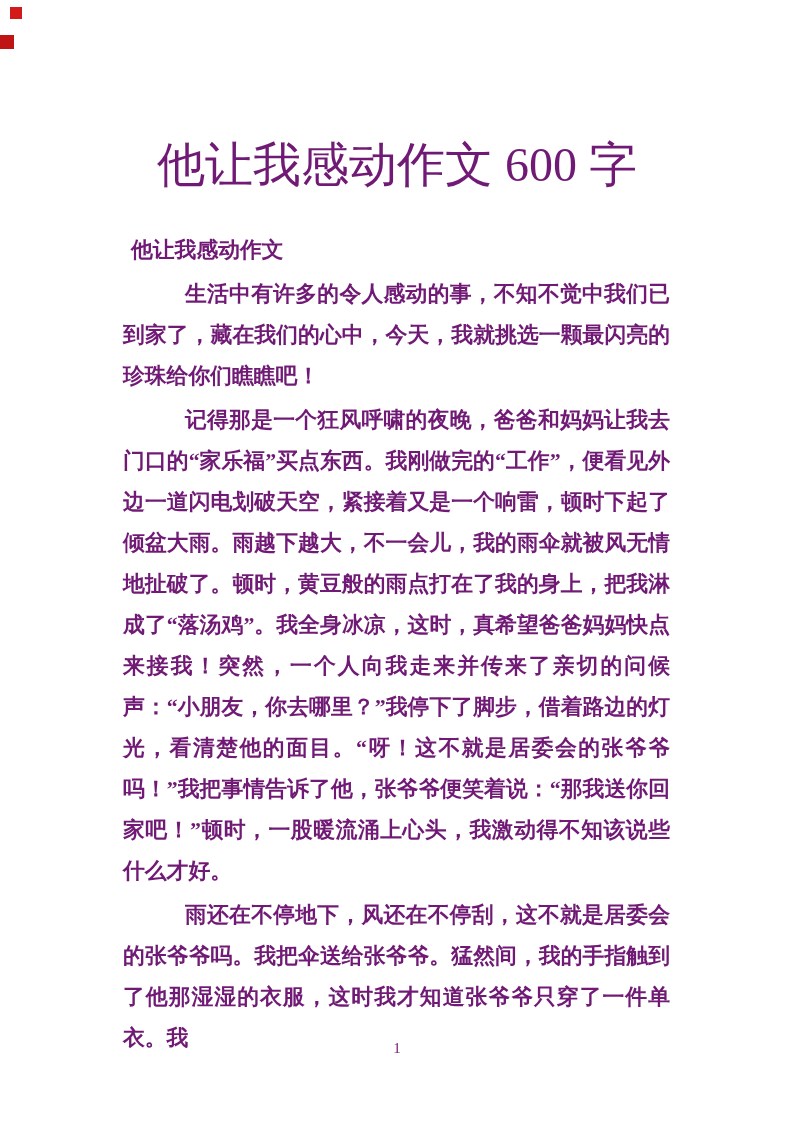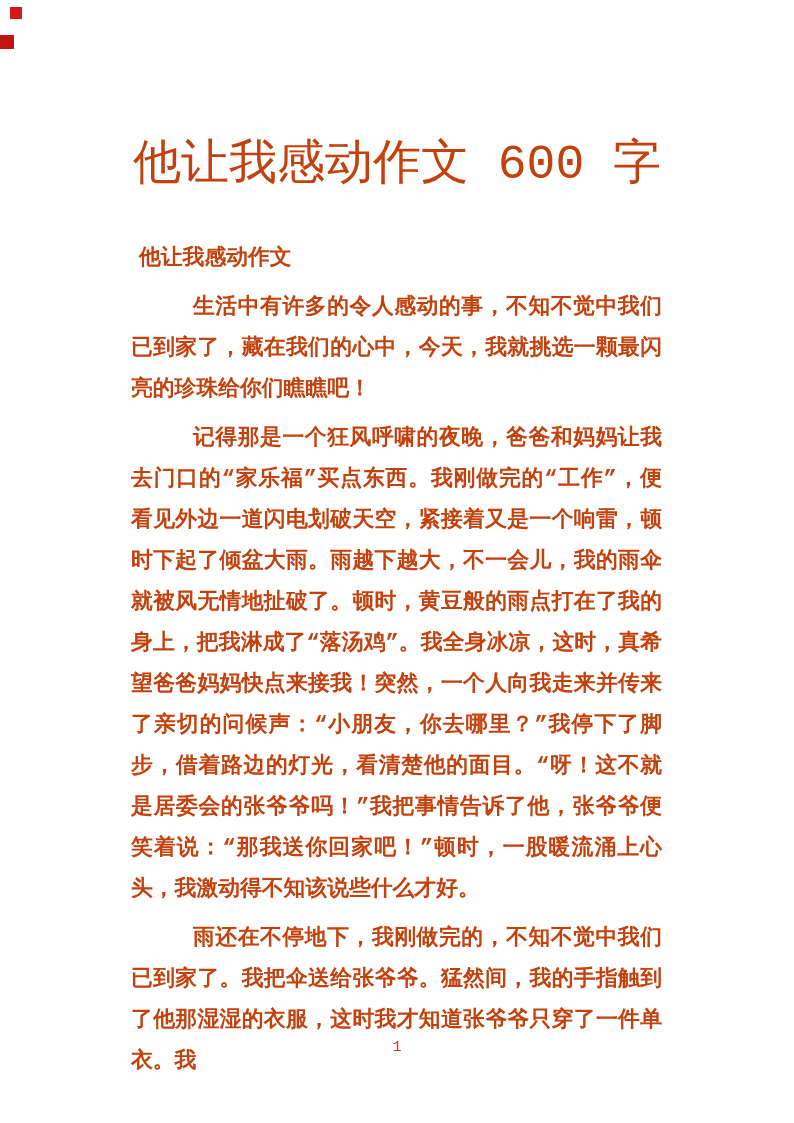--- a/index.html
+++ b/index.html
@@ -1,22 +1,22 @@
 <!DOCTYPE html>
 <html><head>
 <meta charset="utf-8">
 <style>
   html, body { margin: 0; padding: 0; background: #ffffff; }
   .page {
     position: relative;
     width: 794px;
     height: 1123px;
     background: #ffffff;
-    color: #c2410c;
-    font-family: Liberation Mono, monospace;
+    color: #701a75;
+    font-family: Liberation Serif, serif;
     overflow: hidden;
   }
   .mark { position: absolute; }
   .mark-1 { left: 10px; top: 7px;  width: 12px; height: 12px; }
   .mark-2 { left: 0px;  top: 35px; width: 14px; height: 14px; }
   .title {
     position: absolute;
     top: 129px;
     left: 0;
     width: 100%;
@@ -31,21 +31,21 @@
     position: absolute;
     top: 230px;
     left: 123px;
     width: 547px;
     font-size: 21.8px;
     font-weight: 700;
     line-height: 41px;
     text-align: justify;
     letter-spacing: 0;
   }
-  .doc-body p { margin: 8px; }
+  .doc-body p { margin: 0; }
   .h-line-1 { padding-left: 8px; }
   .h-line-2 { text-indent: 42px; }
   .para { text-indent: 62px; margin-top: 3px !important; }
   .footer {
     position: absolute;
     top: 1038px;
     left: 0;
     width: 100%;
     text-align: center;
     font-size: 15px;
@@ -60,18 +60,18 @@
 
   <div class="mark mark-1" style="background: rgb(211, 26, 26);"></div>
   <div class="mark mark-2" style="background: rgb(192, 20, 20);"></div>
 
   <h1 class="title">他让我感动作文 600 字</h1>
 
   <div class="doc-body">
     <p class="h-line-1">他让我感动作文</p>
     <p class="para">生活中有许多的令人感动的事，不知不觉中我们已到家了，藏在我们的心中，今天，我就挑选一颗最闪亮的珍珠给你们瞧瞧吧！</p>
     <p class="para">记得那是一个狂风呼啸的夜晚，爸爸和妈妈让我去门口的“家乐福”买点东西。我刚做完的“工作”，便看见外边一道闪电划破天空，紧接着又是一个响雷，顿时下起了倾盆大雨。雨越下越大，不一会儿，我的雨伞就被风无情地扯破了。顿时，黄豆般的雨点打在了我的身上，把我淋成了“落汤鸡”。我全身冰凉，这时，真希望爸爸妈妈快点来接我！突然，一个人向我走来并传来了亲切的问候声：“小朋友，你去哪里？”我停下了脚步，借着路边的灯光，看清楚他的面目。“呀！这不就是居委会的张爷爷吗！”我把事情告诉了他，张爷爷便笑着说：“那我送你回家吧！”顿时，一股暖流涌上心头，我激动得不知该说些什么才好。</p>
-    <p class="para">雨还在不停地下，我刚做完的，不知不觉中我们已到家了。我把伞送给张爷爷。猛然间，我的手指触到了他那湿湿的衣服，这时我才知道张爷爷只穿了一件单衣。我</p>
+    <p class="para">雨还在不停地下，风还在不停刮，这不就是居委会的张爷爷吗。我把伞送给张爷爷。猛然间，我的手指触到了他那湿湿的衣服，这时我才知道张爷爷只穿了一件单衣。我</p>
   </div>
 
   <div class="footer">1</div>
 
 </div>
 
 </body></html>

